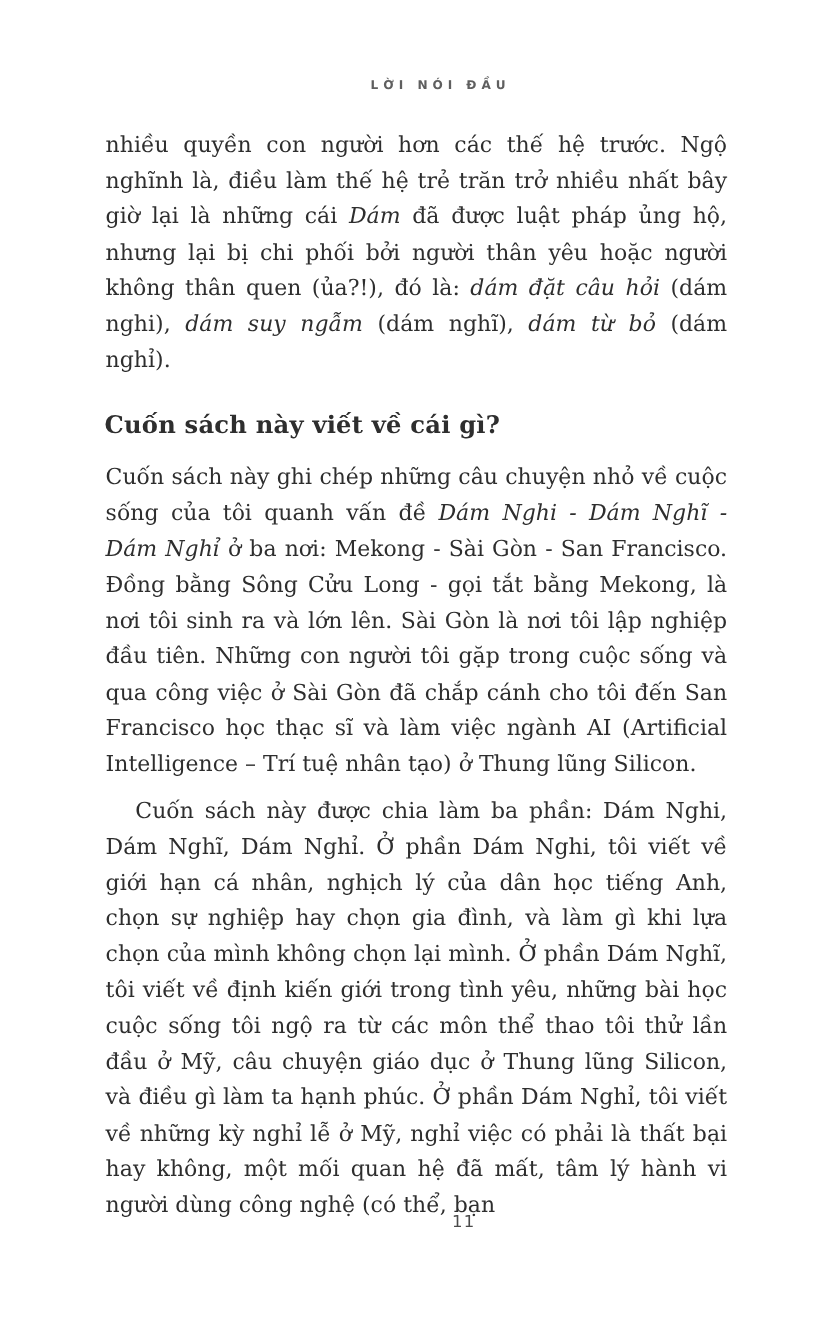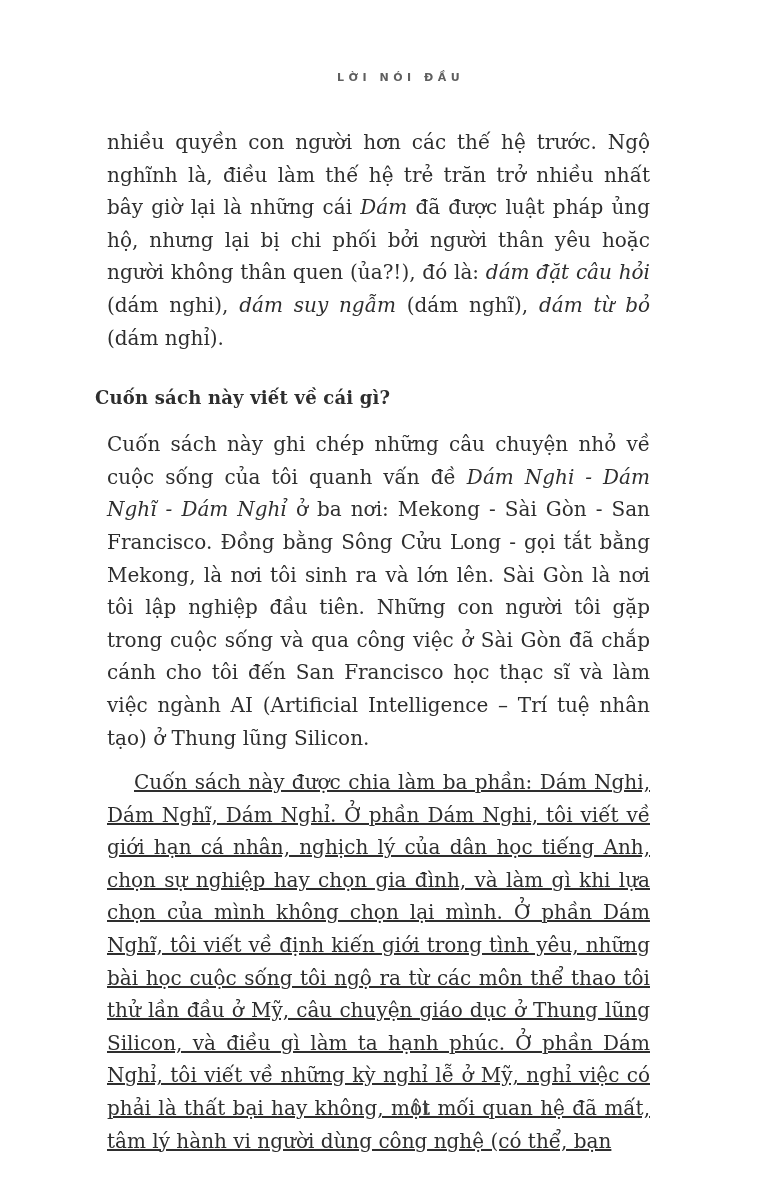--- a/index.html
+++ b/index.html
@@ -36,32 +36,31 @@
     left:95px;
     top:114px;
     width:567px;
     color:var(--text);
     font-size:20px;
     line-height:32.6px;
     text-align:justify;
     text-justify:inter-word;
   }
   .body-col p{
-    margin:12px;
+    margin:1px;
   }
   .para + .para{
     margin-top:10px;
   }
   .para.indented{
     text-indent:27px;
-    text-decoration:underline;
   }
   .section-heading{
     margin:29px 0 15px 0;
-    font-size:18px;
+    font-size:22px;
     font-weight:700;
     line-height:30px;
     color:var(--text);
     text-align:left;
     letter-spacing:0.2px;
   }
   .italic{font-style:italic;}
   .page-number{
     position:absolute;
     top:1101px;

